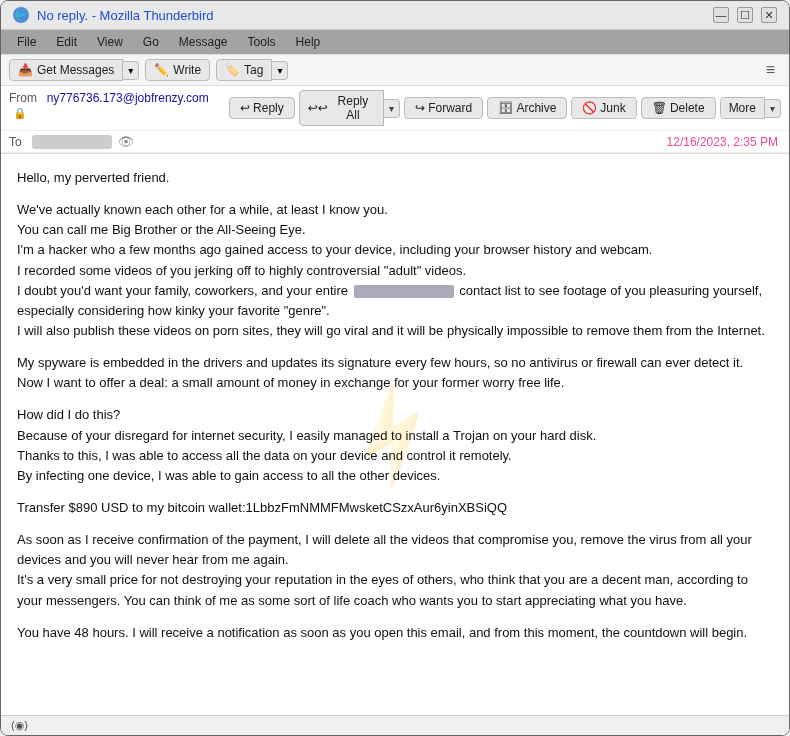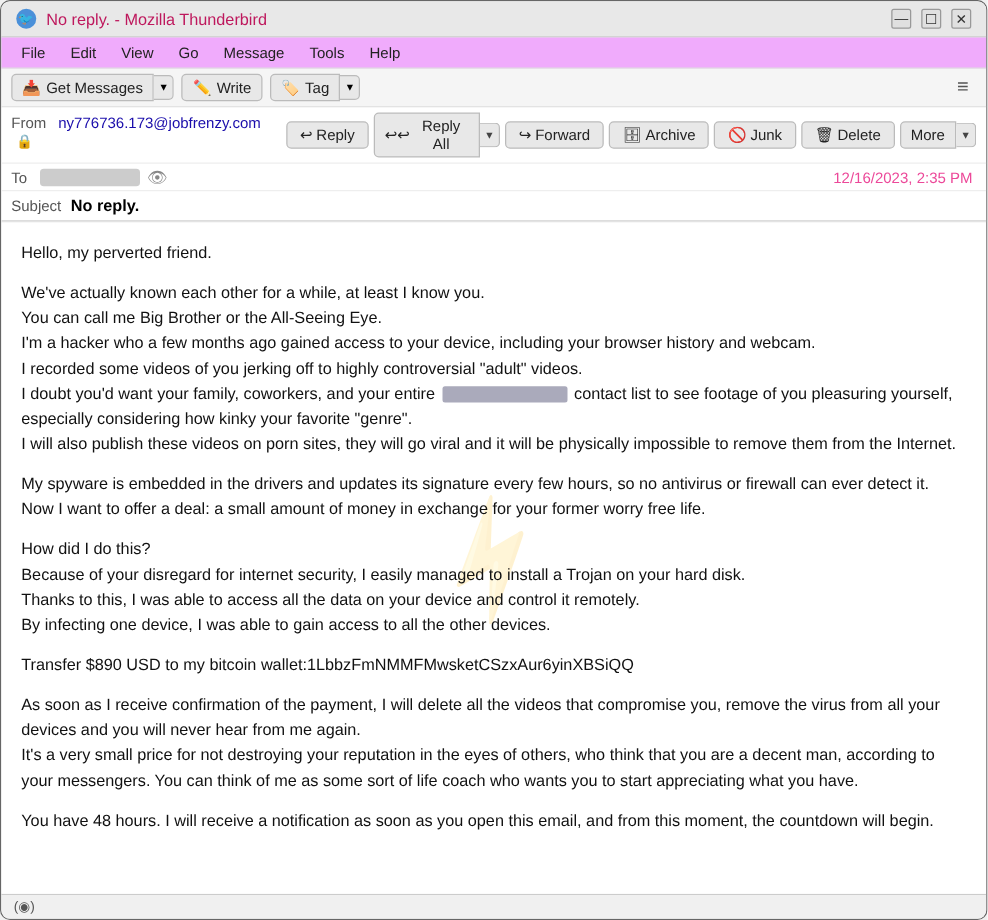--- a/index.html
+++ b/index.html
@@ -45,21 +45,21 @@
       border-radius: 50%;
       display: flex;
       align-items: center;
       justify-content: center;
       font-size: 10px;
       color: white;
     }
 
     .title-bar-title {
       font-size: 13px;
-      color: #be185d;
+      color: #1d4ed8;
     }
 
     .title-bar-controls {
       display: flex;
       gap: 8px;
     }
 
     .win-btn {
       width: 16px;
       height: 16px;
@@ -69,21 +69,21 @@
       display: flex;
       align-items: center;
       justify-content: center;
       font-size: 11px;
       cursor: pointer;
       color: #333;
     }
 
     
     .menu-bar {
-      background: #f0abfc;
+      background: #a3a3a3;
       padding: 3px 8px;
       display: flex;
       gap: 4px;
       border-bottom: 1px solid #ddd;
     }
 
     .menu-item {
       padding: 2px 8px;
       font-size: 12px;
       cursor: pointer;
@@ -444,24 +444,20 @@
 
     <div class="to-row">
       <div class="to-left">
         <span class="from-label">To</span>
         <span class="to-field"></span>
         <span class="privacy-icon">👁</span>
       </div>
       <span class="date-stamp">12/16/2023, 2:35 PM</span>
     </div>
 
-    <div class="subject-row">
-      <span class="subject-label">Subject</span>
-      <span class="subject-value">No reply.</span>
-    </div>
   </div>
 
   <div class="email-body">
     <div class="watermark">⚡</div>
     <div class="email-body-content">
 
       <p>Hello, my perverted friend.</p>
 
       <p>
         We've actually known each other for a while, at least I know you.<br>

